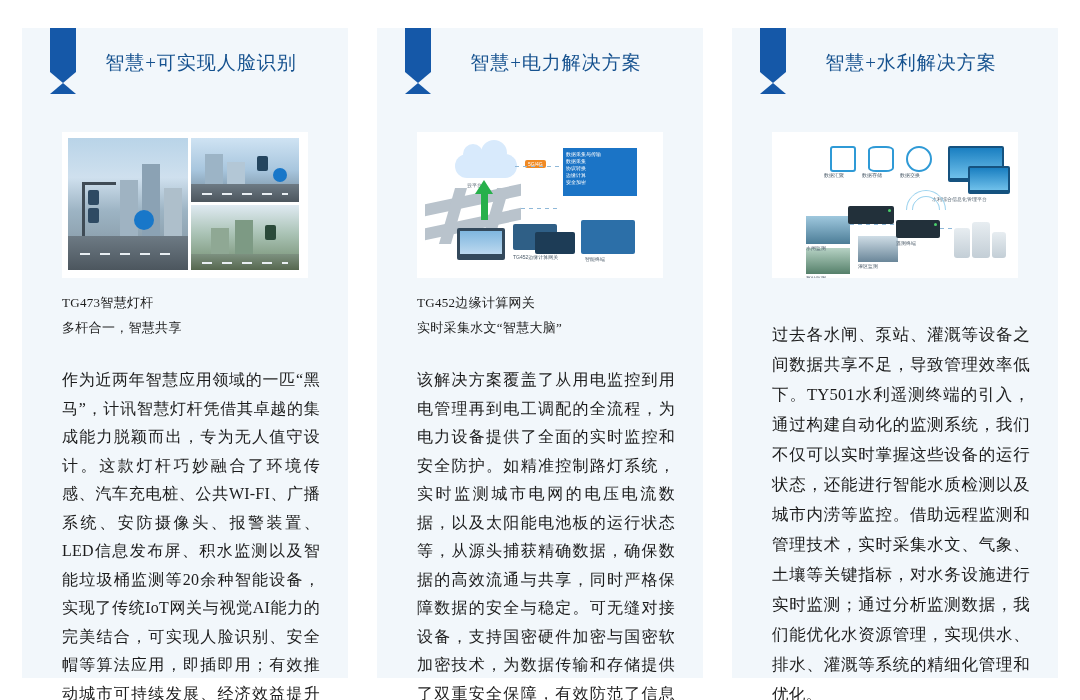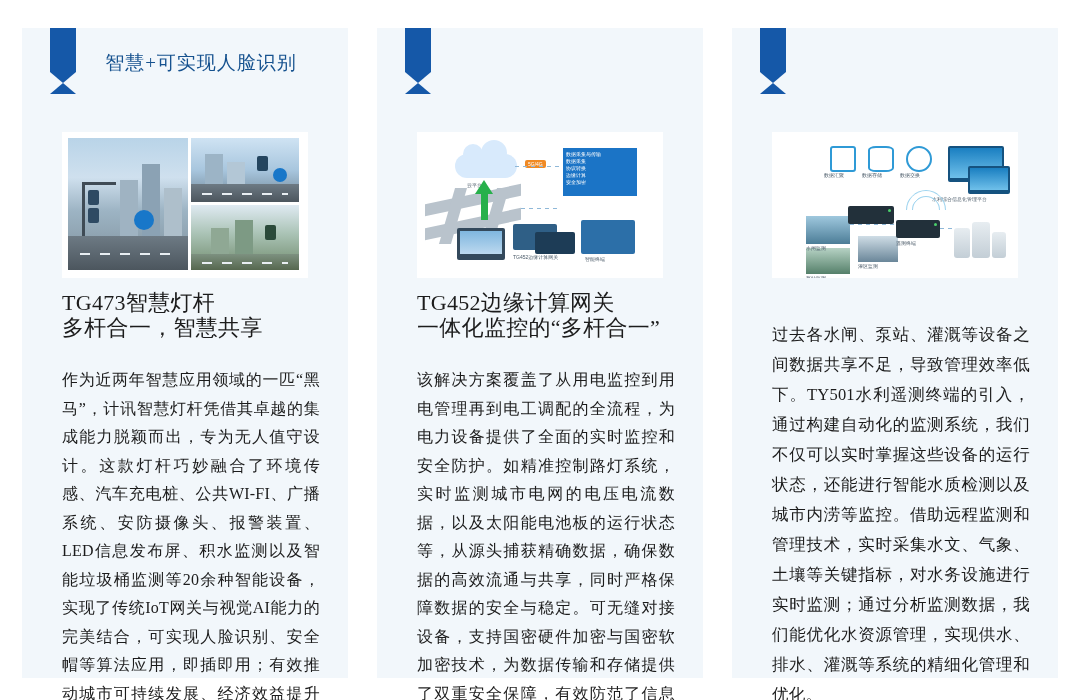--- a/index.html
+++ b/index.html
@@ -75,21 +75,21 @@
     background: #ffffff;
     overflow: hidden;
   }
   .card-body {
     position: absolute;
     left: 40px;
     top: 262px;
     width: 258px;
   }
   .product-name {
-    font-size: 22px;
+    font-size: 13px;
     color: #1c1c1c;
     line-height: 25px;
     letter-spacing: 0.3px;
   }
   .card-3 .product-name {
     font-size: 17.5px;
     line-height: 27px;
   }
   .desc {
     margin-top: 26px;
@@ -279,20 +279,21 @@
       <div class="product-name">TG473智慧灯杆</div>
       <div class="product-name">多杆合一，智慧共享</div>
       <div class="desc">
         <p>作为近两年智慧应用领域的一匹“黑马”，计讯智慧灯杆凭借其卓越的集成能力脱颖而出，专为无人值守设计。这款灯杆巧妙融合了环境传感、汽车充电桩、公共WI-FI、广播系统、安防摄像头、报警装置、LED信息发布屏、积水监测以及智能垃圾桶监测等20余种智能设备，实现了传统IoT网关与视觉AI能力的完美结合，可实现人脸识别、安全帽等算法应用，即插即用；有效推动城市可持续发展、经济效益提升及安全保障。</p>
       </div>
     </div>
   </div>
 
   <div class="card card-2">
     <div class="ribbon"></div>
+    <div class="card-title">智慧+电力解决方案</div>
 
     <div class="figure-wrap">
       <div class="fig2">
 
         <div class="cloud" style="left:38px;top:22px;width:62px;height:24px;"></div>
         <div class="tiny-label" style="left:50px;top:50px;">云平台</div>
 
         <div class="tag-orange" style="left:108px;top:28px;">5G/4G</div>
 
         <div class="panel-blue" style="left:146px;top:16px;width:74px;height:48px;">
@@ -322,29 +323,30 @@
           <div class="screen"></div>
         </div>
 
         <div class="device-box" style="left:164px;top:88px;width:54px;height:34px;background:#2c6fa8;"></div>
         <div class="tiny-label" style="left:168px;top:124px;">智能终端</div>
       </div>
     </div>
 
     <div class="card-body">
       <div class="product-name">TG452边缘计算网关</div>
-      <div class="product-name">一体化监控的“多杆合一”</div>
+      <div class="product-name">实时采集水文“智慧大脑”</div>
       <div class="desc">
         <p>该解决方案覆盖了从用电监控到用电管理再到电工调配的全流程，为电力设备提供了全面的实时监控和安全防护。如精准控制路灯系统，实时监测城市电网的电压电流数据，以及太阳能电池板的运行状态等，从源头捕获精确数据，确保数据的高效流通与共享，同时严格保障数据的安全与稳定。可无缝对接设备，支持国密硬件加密与国密软加密技术，为数据传输和存储提供了双重安全保障，有效防范了信息泄露和非法入侵的风险。</p>
       </div>
     </div>
   </div>
 
   <div class="card card-3">
     <div class="ribbon"></div>
+    <div class="card-title">智慧+水利解决方案</div>
 
     <div class="figure-wrap">
       <div class="fig3">
 
         <div class="srv-icon" style="left:58px;top:14px;"></div>
         <div class="srv-icon cyl" style="left:96px;top:14px;"></div>
         <div class="srv-icon" style="left:134px;top:14px;border-radius:50%;"></div>
         <div class="tiny-label" style="left:52px;top:40px;">数据汇聚</div>
         <div class="tiny-label" style="left:90px;top:40px;">数据存储</div>
         <div class="tiny-label" style="left:128px;top:40px;">数据交换</div>

